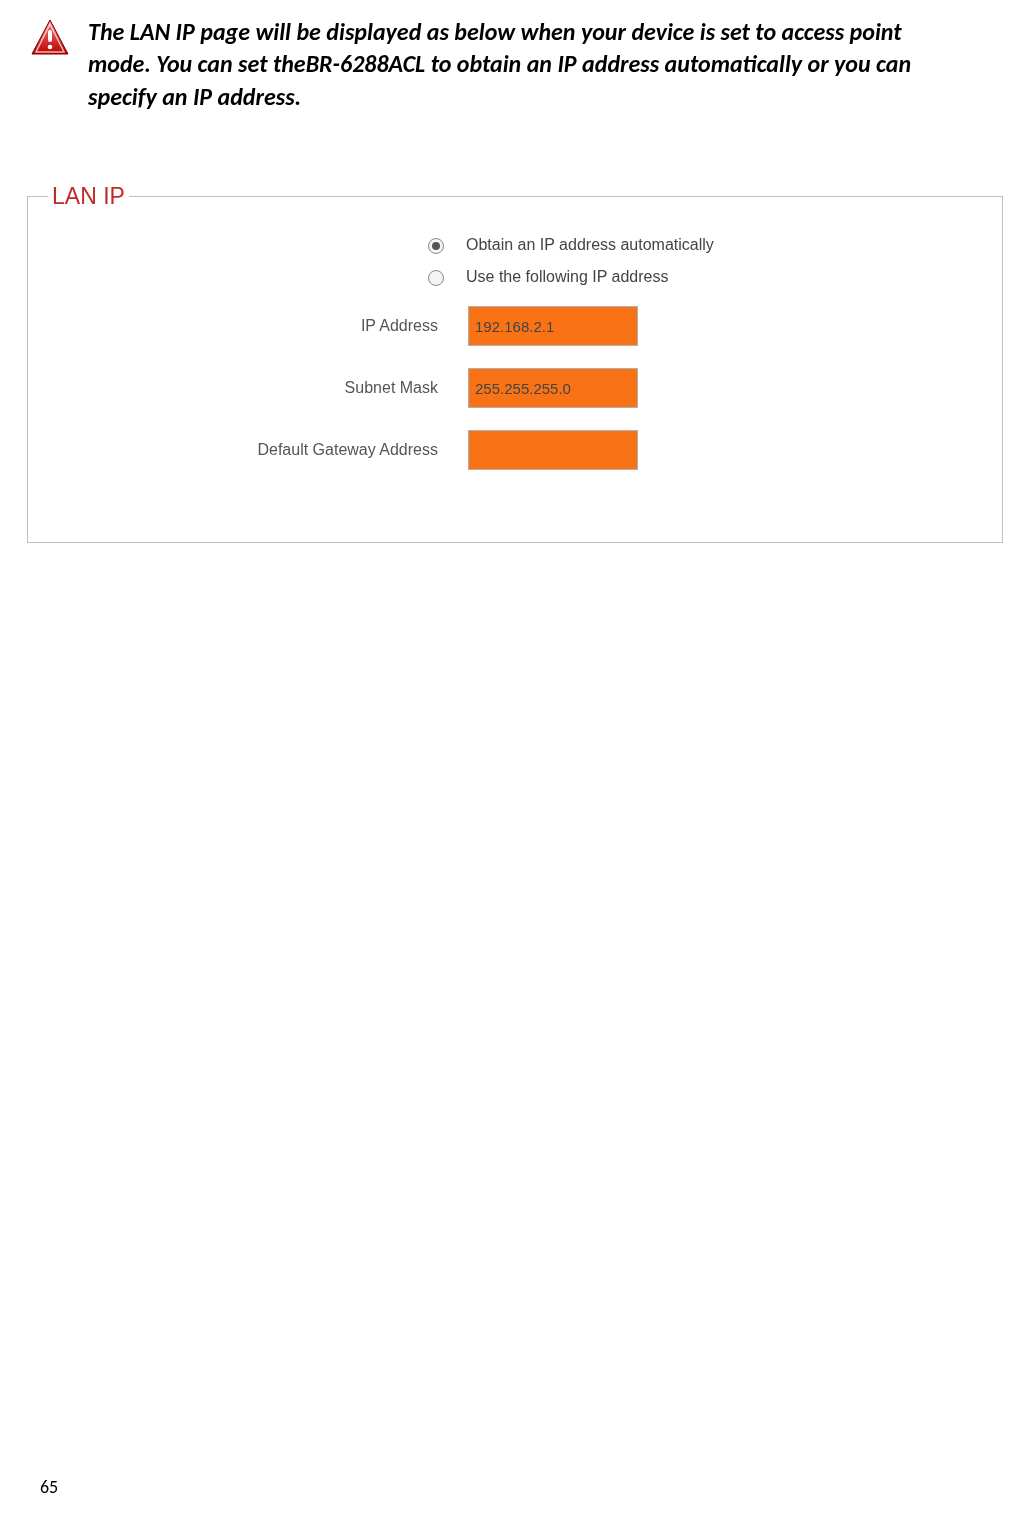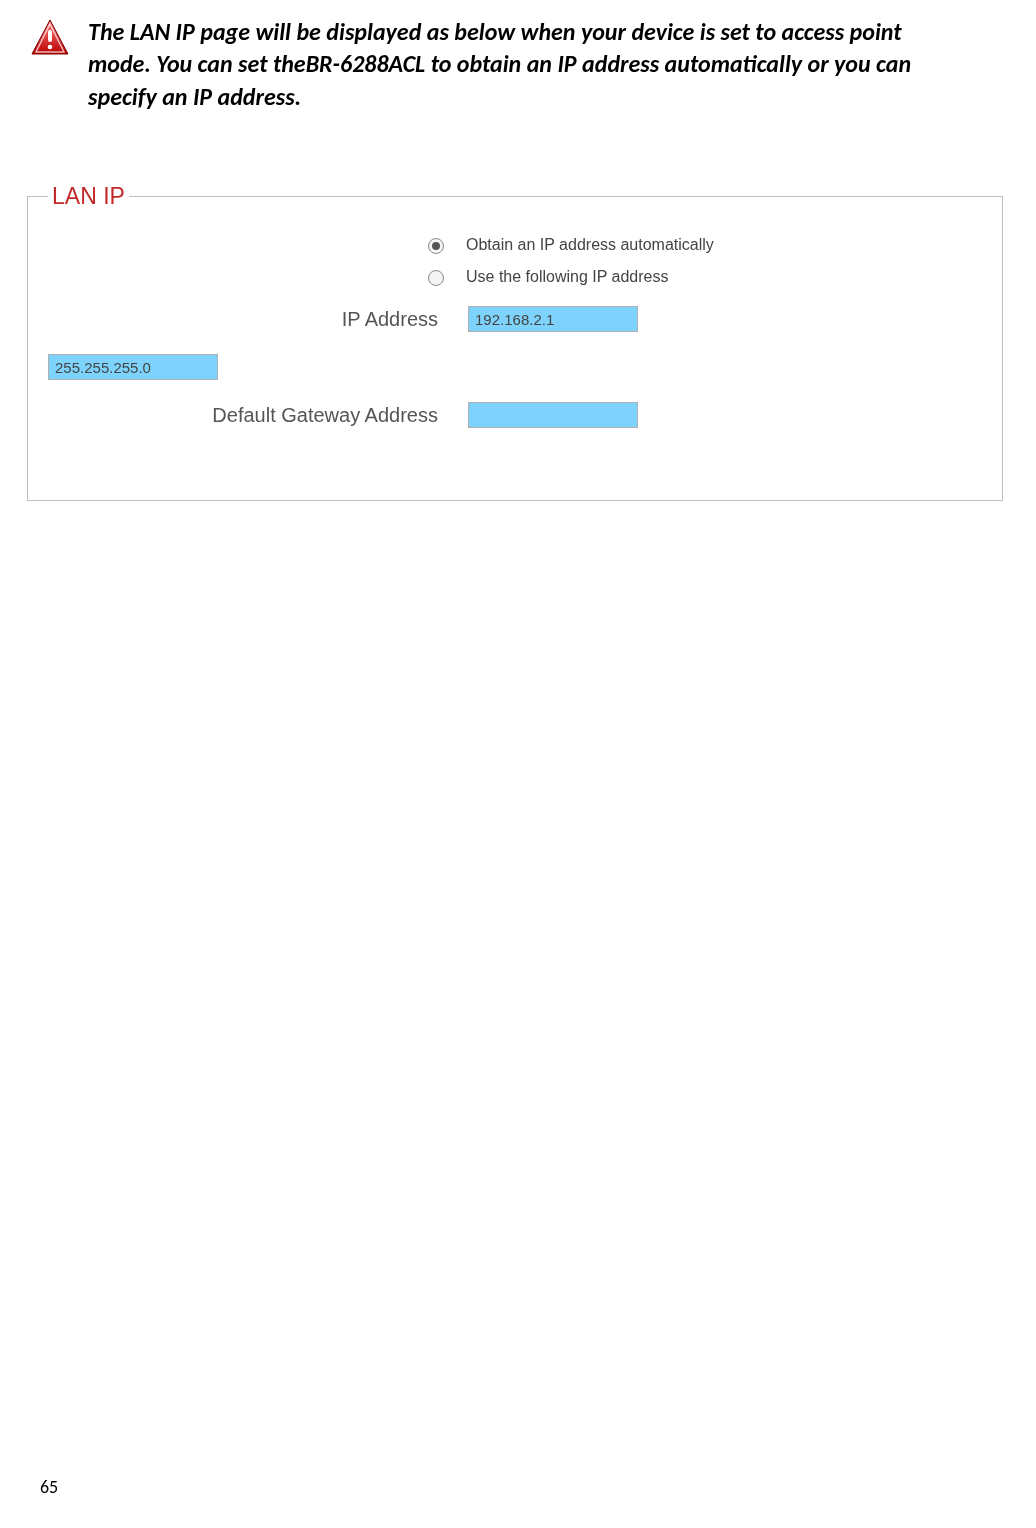--- a/index.html
+++ b/index.html
@@ -85,28 +85,28 @@
   }
   .form-row {
     display: flex;
     align-items: center;
     margin-bottom: 22px;
   }
   .form-label {
     width: 390px;
     text-align: right;
     padding-right: 30px;
-    font-size: 20px;
+    font-size: 16px;
     color: #555;
   }
   .text-input {
     width: 170px;
-    height: 26px;
+    height: 40px;
     border: 1px solid #b0b0b0;
-    background: #7dd3fc;
+    background: #f97316;
     font-size: 15px;
     color: #444;
     padding: 0 6px;
     box-sizing: border-box;
     font-family: "Segoe UI", Arial, sans-serif;
   }
   .page-number {
     position: absolute;
     bottom: 30px;
     left: 0;
@@ -153,20 +153,21 @@
           <span>Use the following IP address</span>
         </div>
       </div>
 
       <div class="form-rows">
         <div class="form-row">
           <div class="form-label">IP Address</div>
           <input class="text-input" type="text" value="192.168.2.1" style="">
         </div>
         <div class="form-row">
+          <div class="form-label">Subnet Mask</div>
           <input class="text-input" type="text" value="255.255.255.0" style="">
         </div>
         <div class="form-row">
           <div class="form-label">Default Gateway Address</div>
           <input class="text-input" type="text" value="" style="">
         </div>
       </div>
     </fieldset>
   </div>
 

